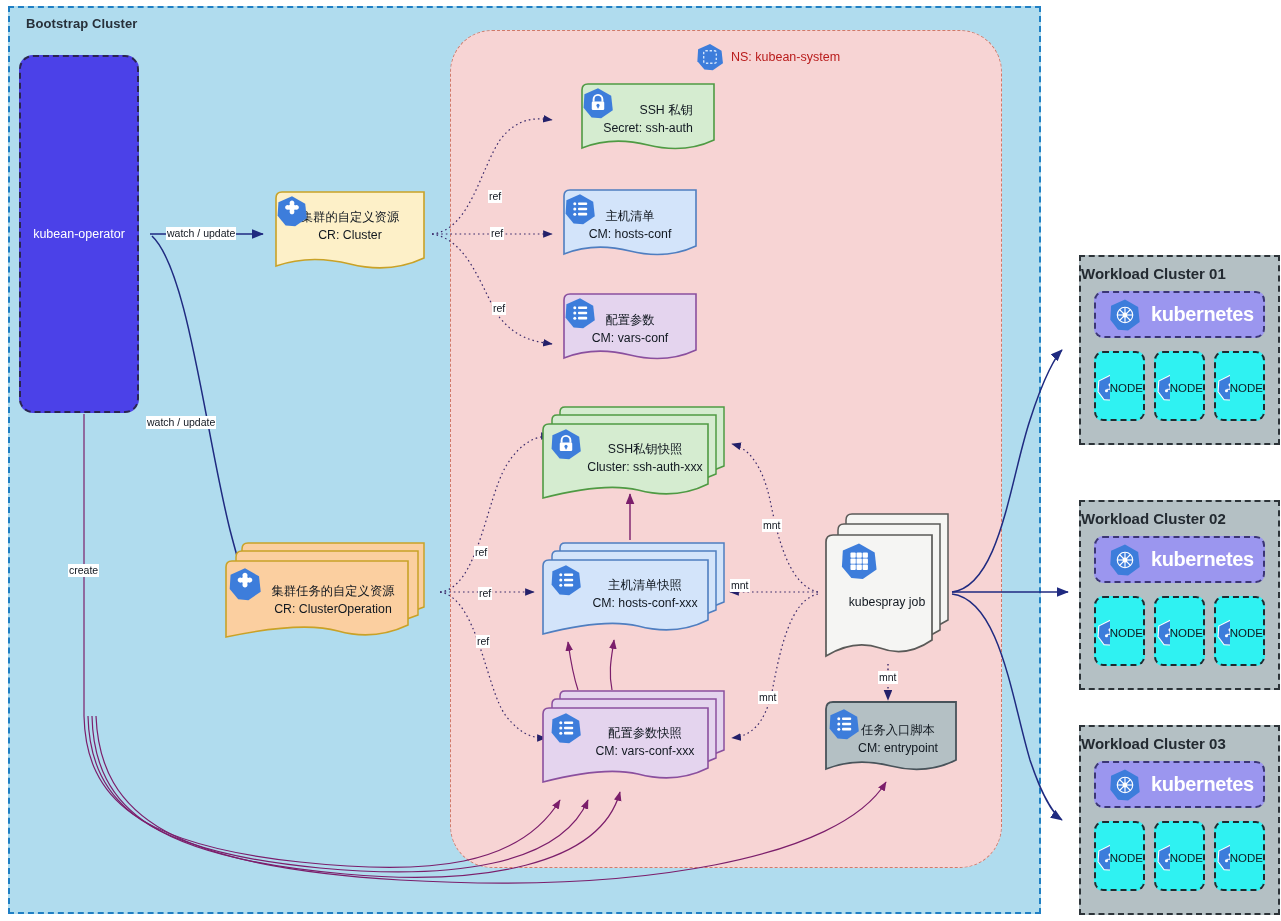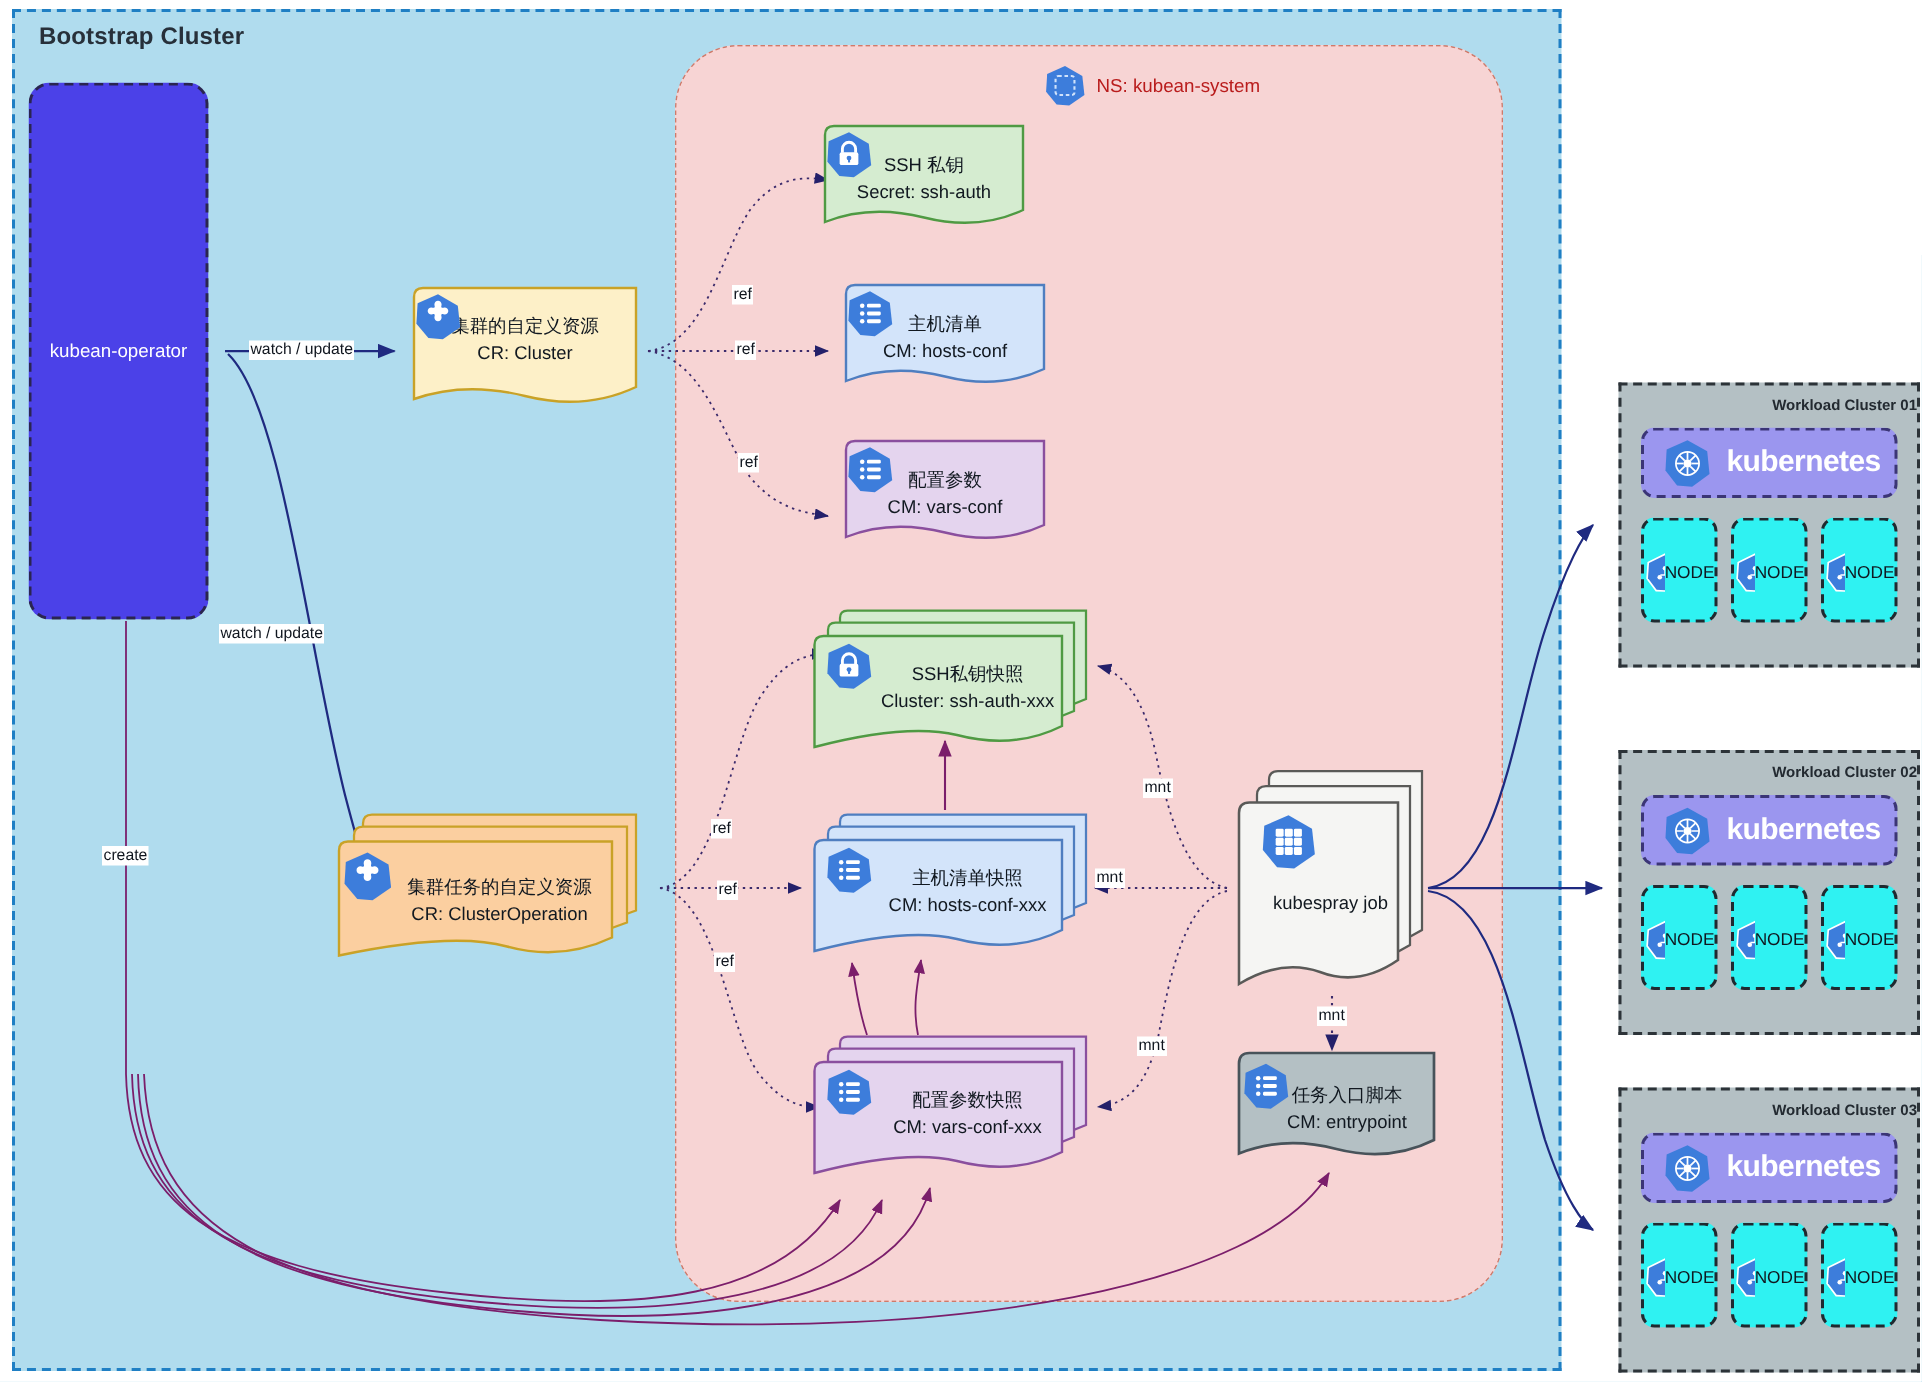--- a/index.html
+++ b/index.html
@@ -22,21 +22,21 @@
   .abs { position: absolute; }
 
   
   #bootstrap-cluster {
     left: 8px; top: 6px; width: 1033px; height: 908px;
     background: #b0dcee;
     border: 2px dashed #1f7fc4;
   }
   #bootstrap-title {
     position: absolute; left: 16px; top: 8px;
-    font-size: 16px; font-weight: bold; color: #27303a;
+    font-size: 13px; font-weight: bold; color: #27303a;
     letter-spacing: .1px;
   }
 
   
   #ns-frame {
     left: 450px; top: 30px; width: 552px; height: 838px;
     background: #f7d4d4;
     border: 1.6px dashed #d07a6a;
     border-radius: 42px;
   }
@@ -92,22 +92,22 @@
   }
 
   
   .workload {
     position: absolute;
     width: 201px;
     background: #b4c0c4;
     border: 2px dashed #2c3338;
   }
   .workload .wl-title {
-    text-align: right;
-    font-size: 10px; font-weight: bold; color: #232a31;
+    text-align: left;
+    font-size: 15px; font-weight: bold; color: #232a31;
     margin-top: 8px;
   }
   .k8s-badge {
     margin: 9px auto 12px auto;
     width: 171px; height: 47px;
     background: #9b96ef;
     border: 2px dashed #3b3576;
     border-radius: 9px;
     display: flex; align-items: center; gap: 9px;
     padding-left: 12px;
@@ -317,21 +317,21 @@
     </svg>
     <svg class="card-icon" width="32" height="32">
       <use href="#icon-crd" width="32" height="32"></use>
     </svg>
     <div class="card-body">
       <span class="l1">集群的自定义资源</span>
       <span class="l2">CR: Cluster</span>
     </div>
   </div>
 
-  <div class="card" style="left:544px; top:82px; width:144px; height:72px;">
+  <div class="card" style="left:576px; top:82px; width:144px; height:72px;text-align:right;">
     <svg class="doc-bg" viewBox="0 0 144 72" preserveAspectRatio="none">
       <path d="M6,8 Q6,2 12,2 L138,2 L138,58 Q108,72 72,63 Q36,54 6,66 Z" fill="#d5ecd0" stroke="#4f9a43" stroke-width="1.6"></path>
     </svg>
     <svg class="card-icon" width="32" height="32">
       <use href="#icon-secret" width="32" height="32"></use>
     </svg>
     <div class="card-body" style="padding-top:14px;">
       <span class="l1">SSH 私钥</span>
       <span class="l2">Secret: ssh-auth</span>
     </div>

